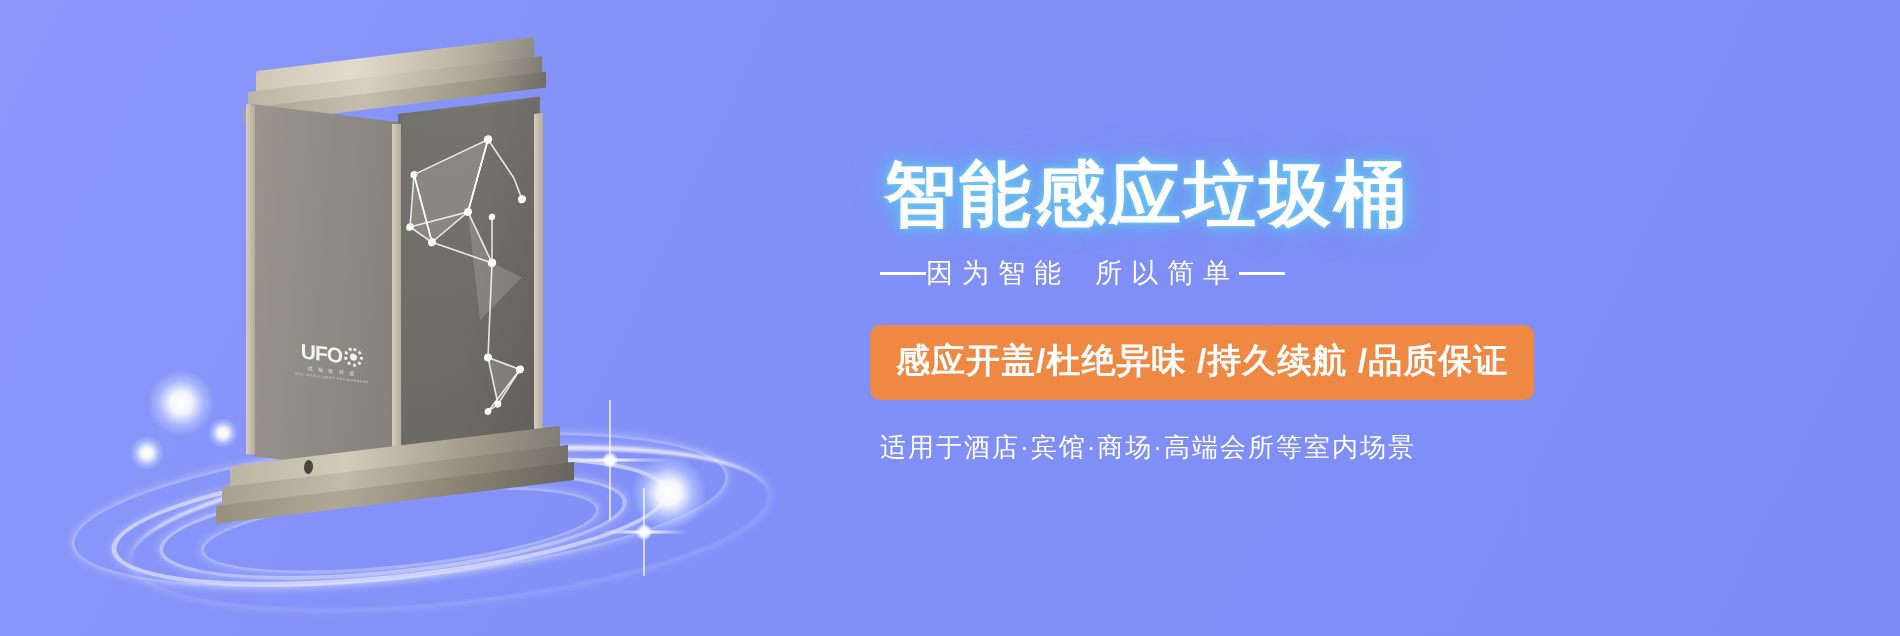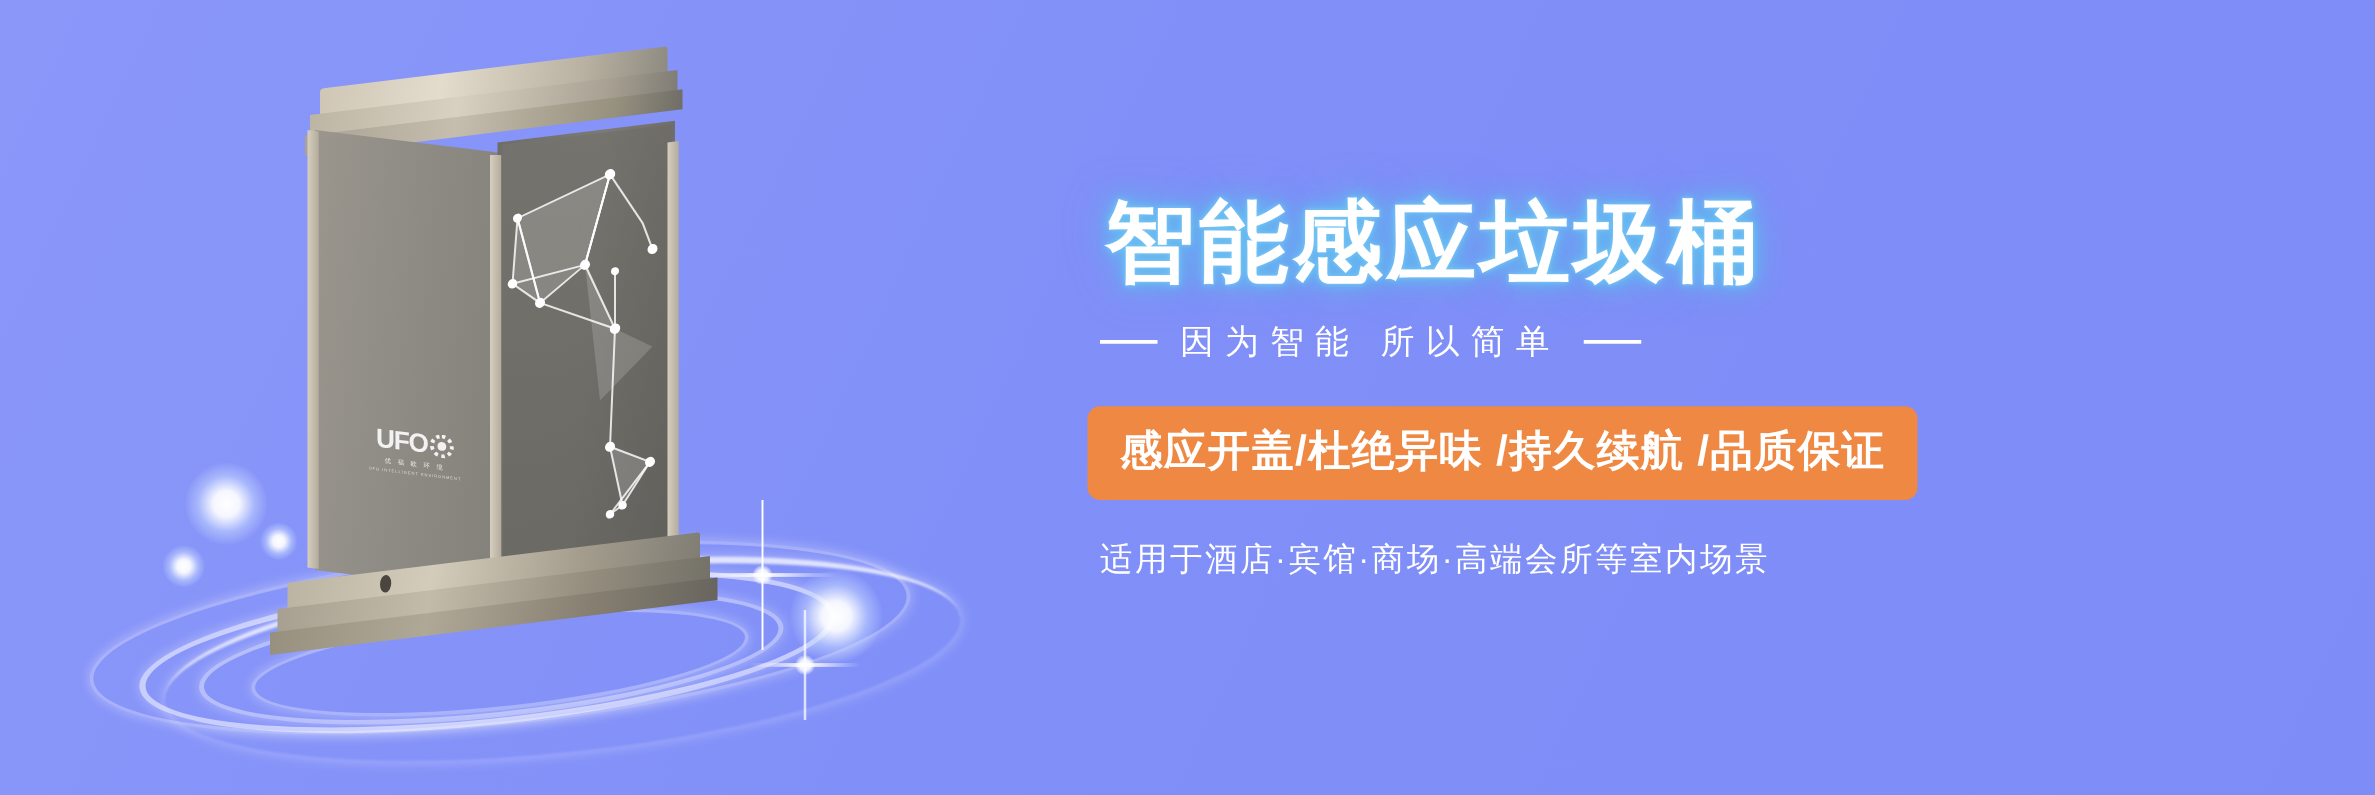--- a/index.html
+++ b/index.html
@@ -148,22 +148,22 @@
     letter-spacing:3px; line-height:1;
     text-shadow:
       0 0 3px #7ec8f5, 0 0 7px #6fc2f2, 0 0 14px #5fb8ef,
       0 0 22px rgba(95,184,239,.85), 0 0 34px rgba(95,184,239,.55);
     white-space:nowrap;
     margin-top:33px;
   }
 
   #tagline{
     position:absolute; left:0; top:255px; width:700px;
-    display:flex; align-items:center; gap:18px;
-    color:#ffffff; font-size:27px; letter-spacing:9px; white-space:nowrap;
+    display:flex; align-items:center; 
+    color:#ffffff; font-size:27px; letter-spacing:9px; white-space:nowrap;font-family:Liberation Mono, monospace;
   }
   .tag-rule{ display:block; width:46px; height:3px; background:#ffffff; flex:0 0 auto; }
 
   #badge{
     position:absolute; left:-10px; top:325px;
     background:#ee8843; border-radius:10px;
     padding:13px 26px 16px 26px;
     color:#ffffff; font-size:34px; font-weight:bold; letter-spacing:1px;
     white-space:nowrap;
   }

